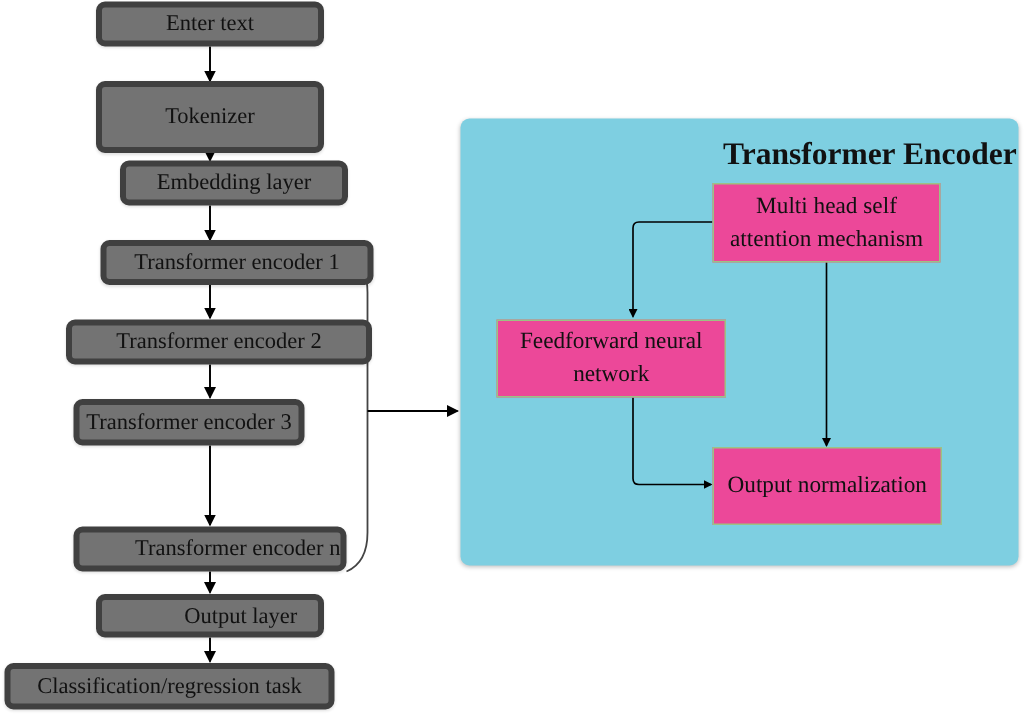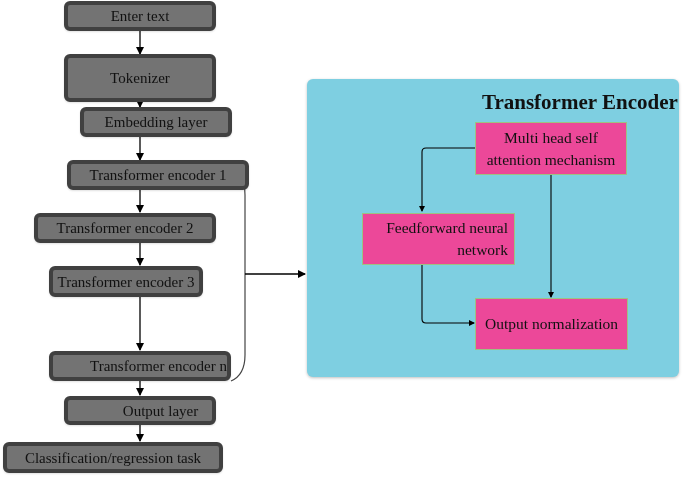--- a/index.html
+++ b/index.html
@@ -55,37 +55,37 @@
   </div>
 <div class="node blue" style="left:64px;top:54px;width:152px;height:48px;">
   <span>Tokenizer</span>
   </div>
 <div class="node blue" style="left:80px;top:107px;width:152px;height:30px;">
   <span>Embedding layer</span>
   </div>
 <div class="node blue" style="left:49px;top:160px;width:182px;height:30px;margin-left:18px;">
   <span>Transformer encoder 1</span>
   </div>
-<div class="node blue" style="left:34px;top:213px;width:182px;height:30px;">
+<div class="node blue" style="left:44px;top:213px;width:204px;height:30px;">
   <span>Transformer encoder 2</span>
   </div>
 <div class="node blue" style="left:49px;top:266px;width:154px;height:31px;">
   <span>Transformer encoder 3</span>
   </div>
 <div class="node blue" style="left:49px;top:351px;width:182px;height:30px;padding-left:37px;">
   <span>Transformer encoder n</span>
   </div>
 <div class="node blue" style="left:64px;top:396px;width:152px;height:29px;padding-left:41px;">
   <span>Output layer</span>
   </div>
 <div class="node blue" style="left:3px;top:442px;width:220px;height:31px;">
   <span>Classification/regression task</span>
   </div>
 
 <div class="node green" style="left:475px;top:122px;width:152px;height:53px;padding:0 8px;">
   <span>Multi head self attention mechanism</span>
   </div>
-<div class="node green" style="left:362px;top:213px;width:153px;height:52px;padding:0 6px;text-align:right;">
+<div class="node green" style="left:331px;top:213px;width:153px;height:52px;padding:0 6px;">
   <span>Feedforward neural network</span>
   </div>
 <div class="node green" style="left:475px;top:298px;width:153px;height:52px;">
   <span>Output normalization</span>
   </div>
 
 </body></html>

